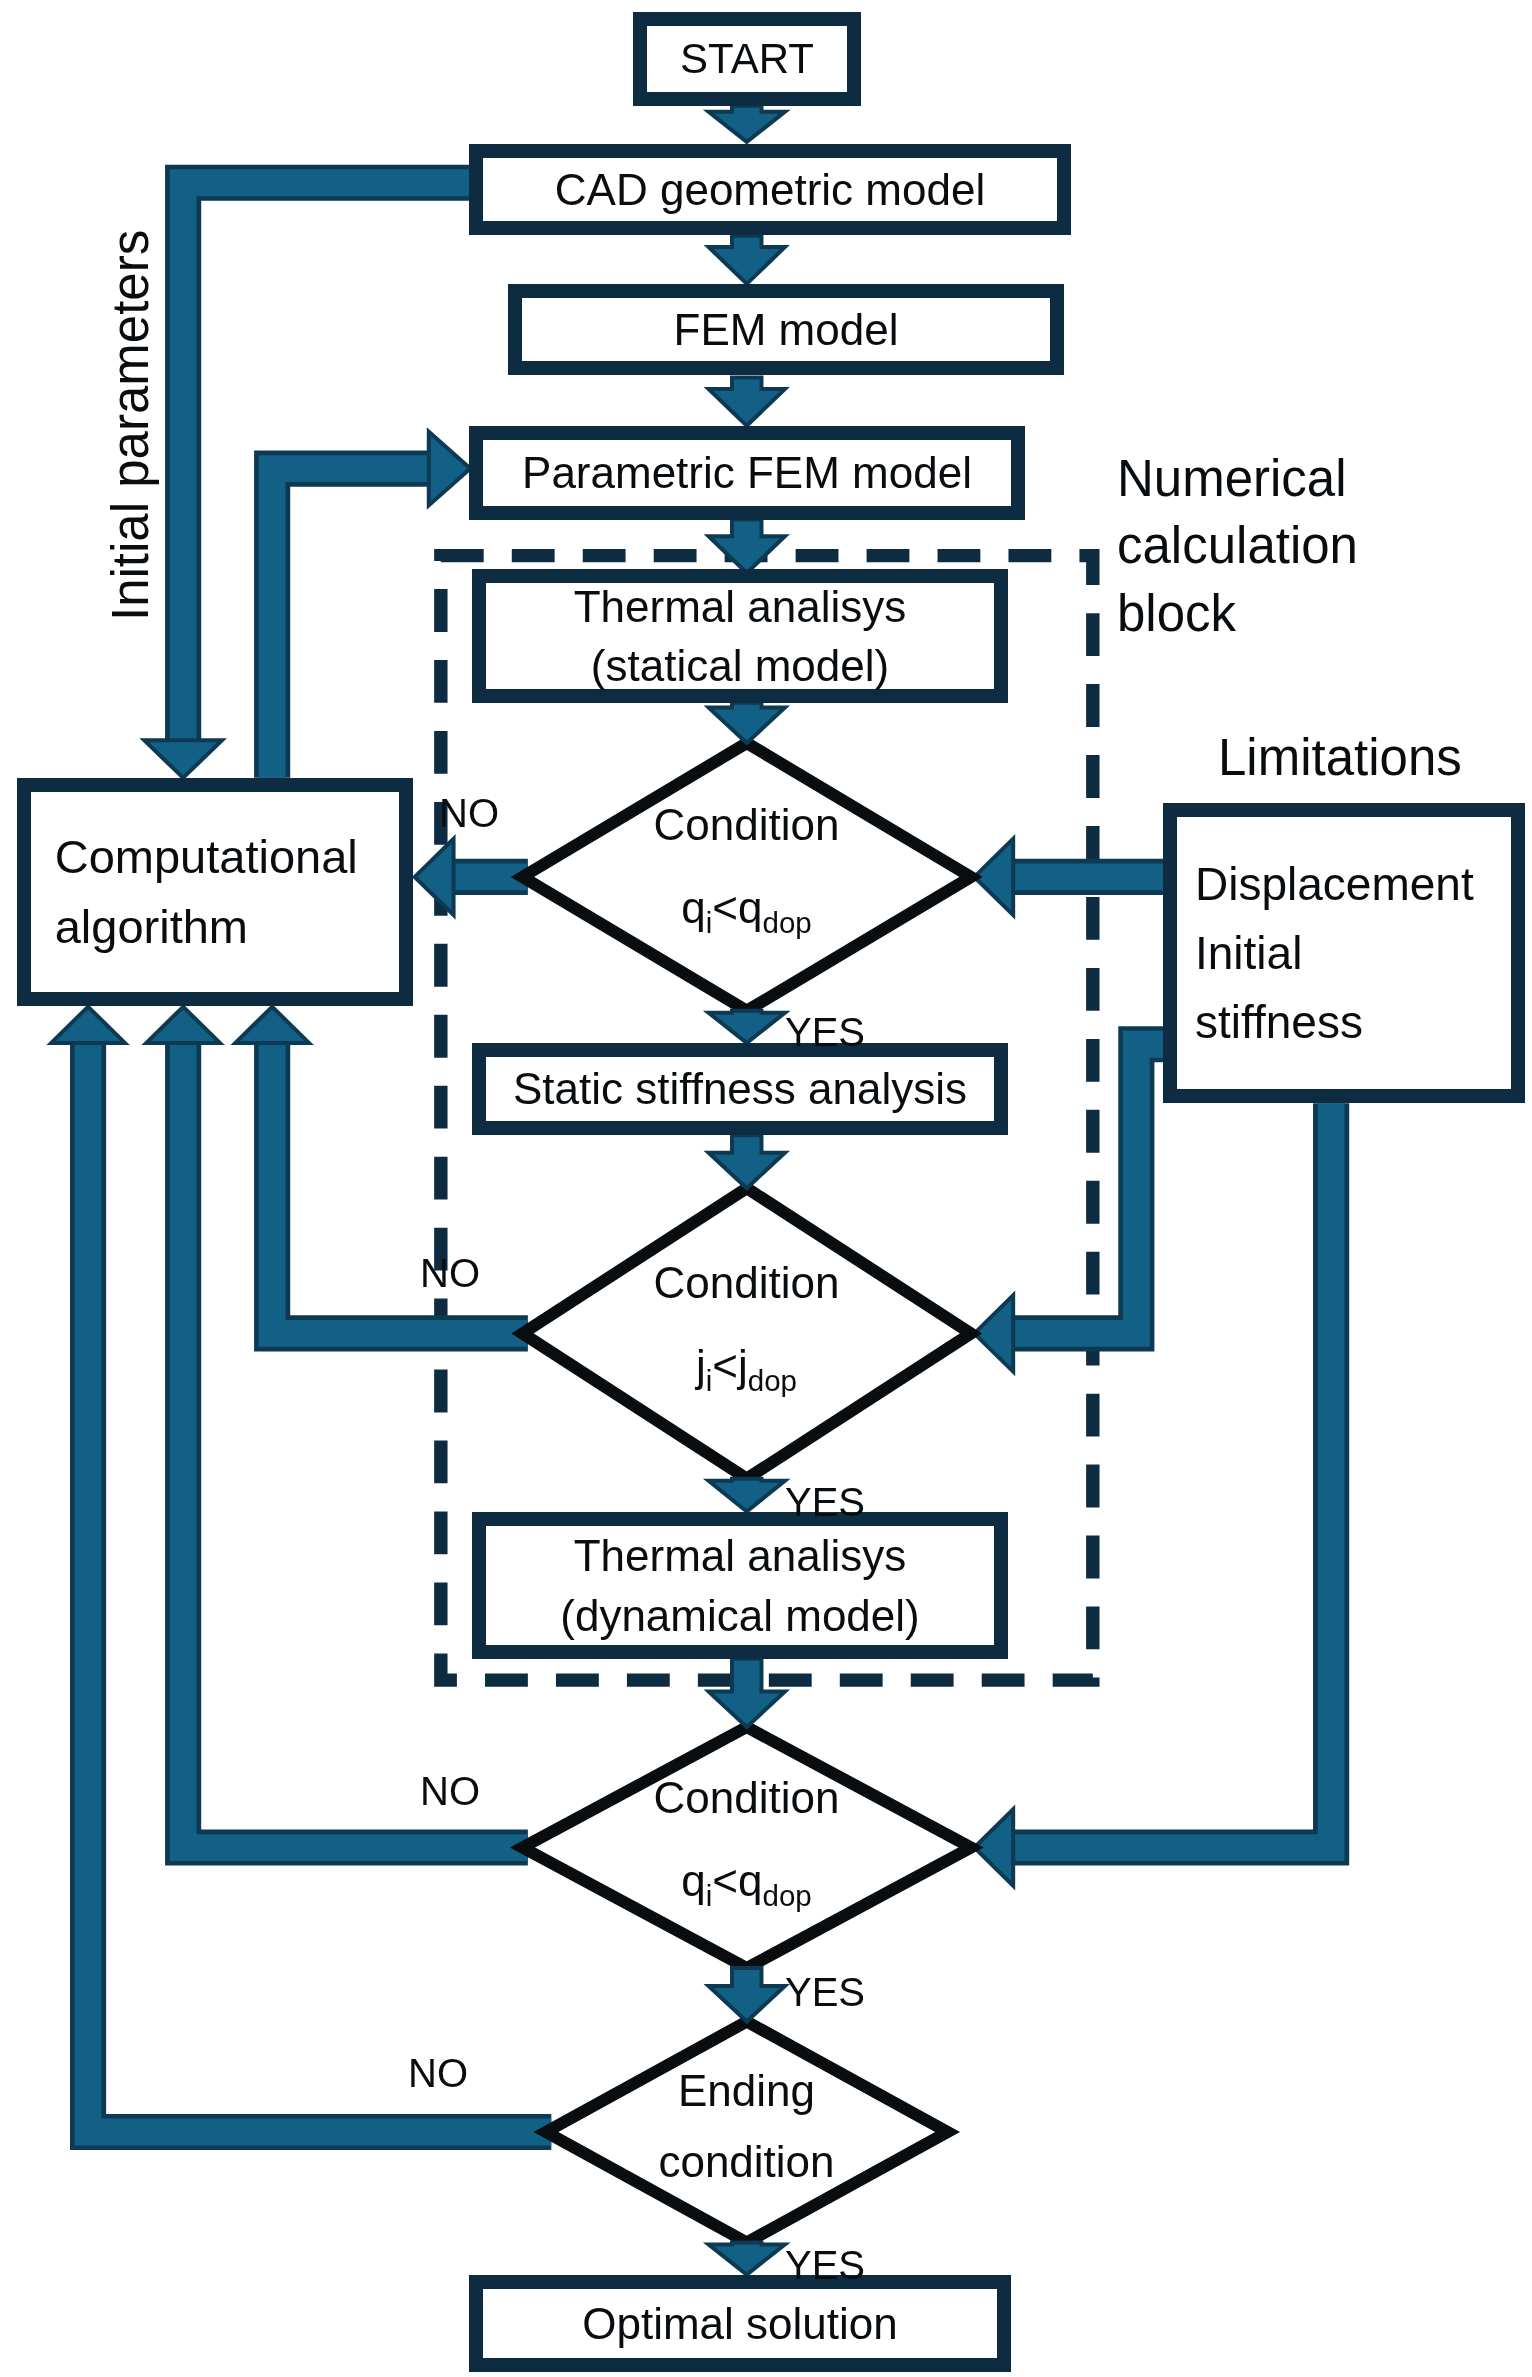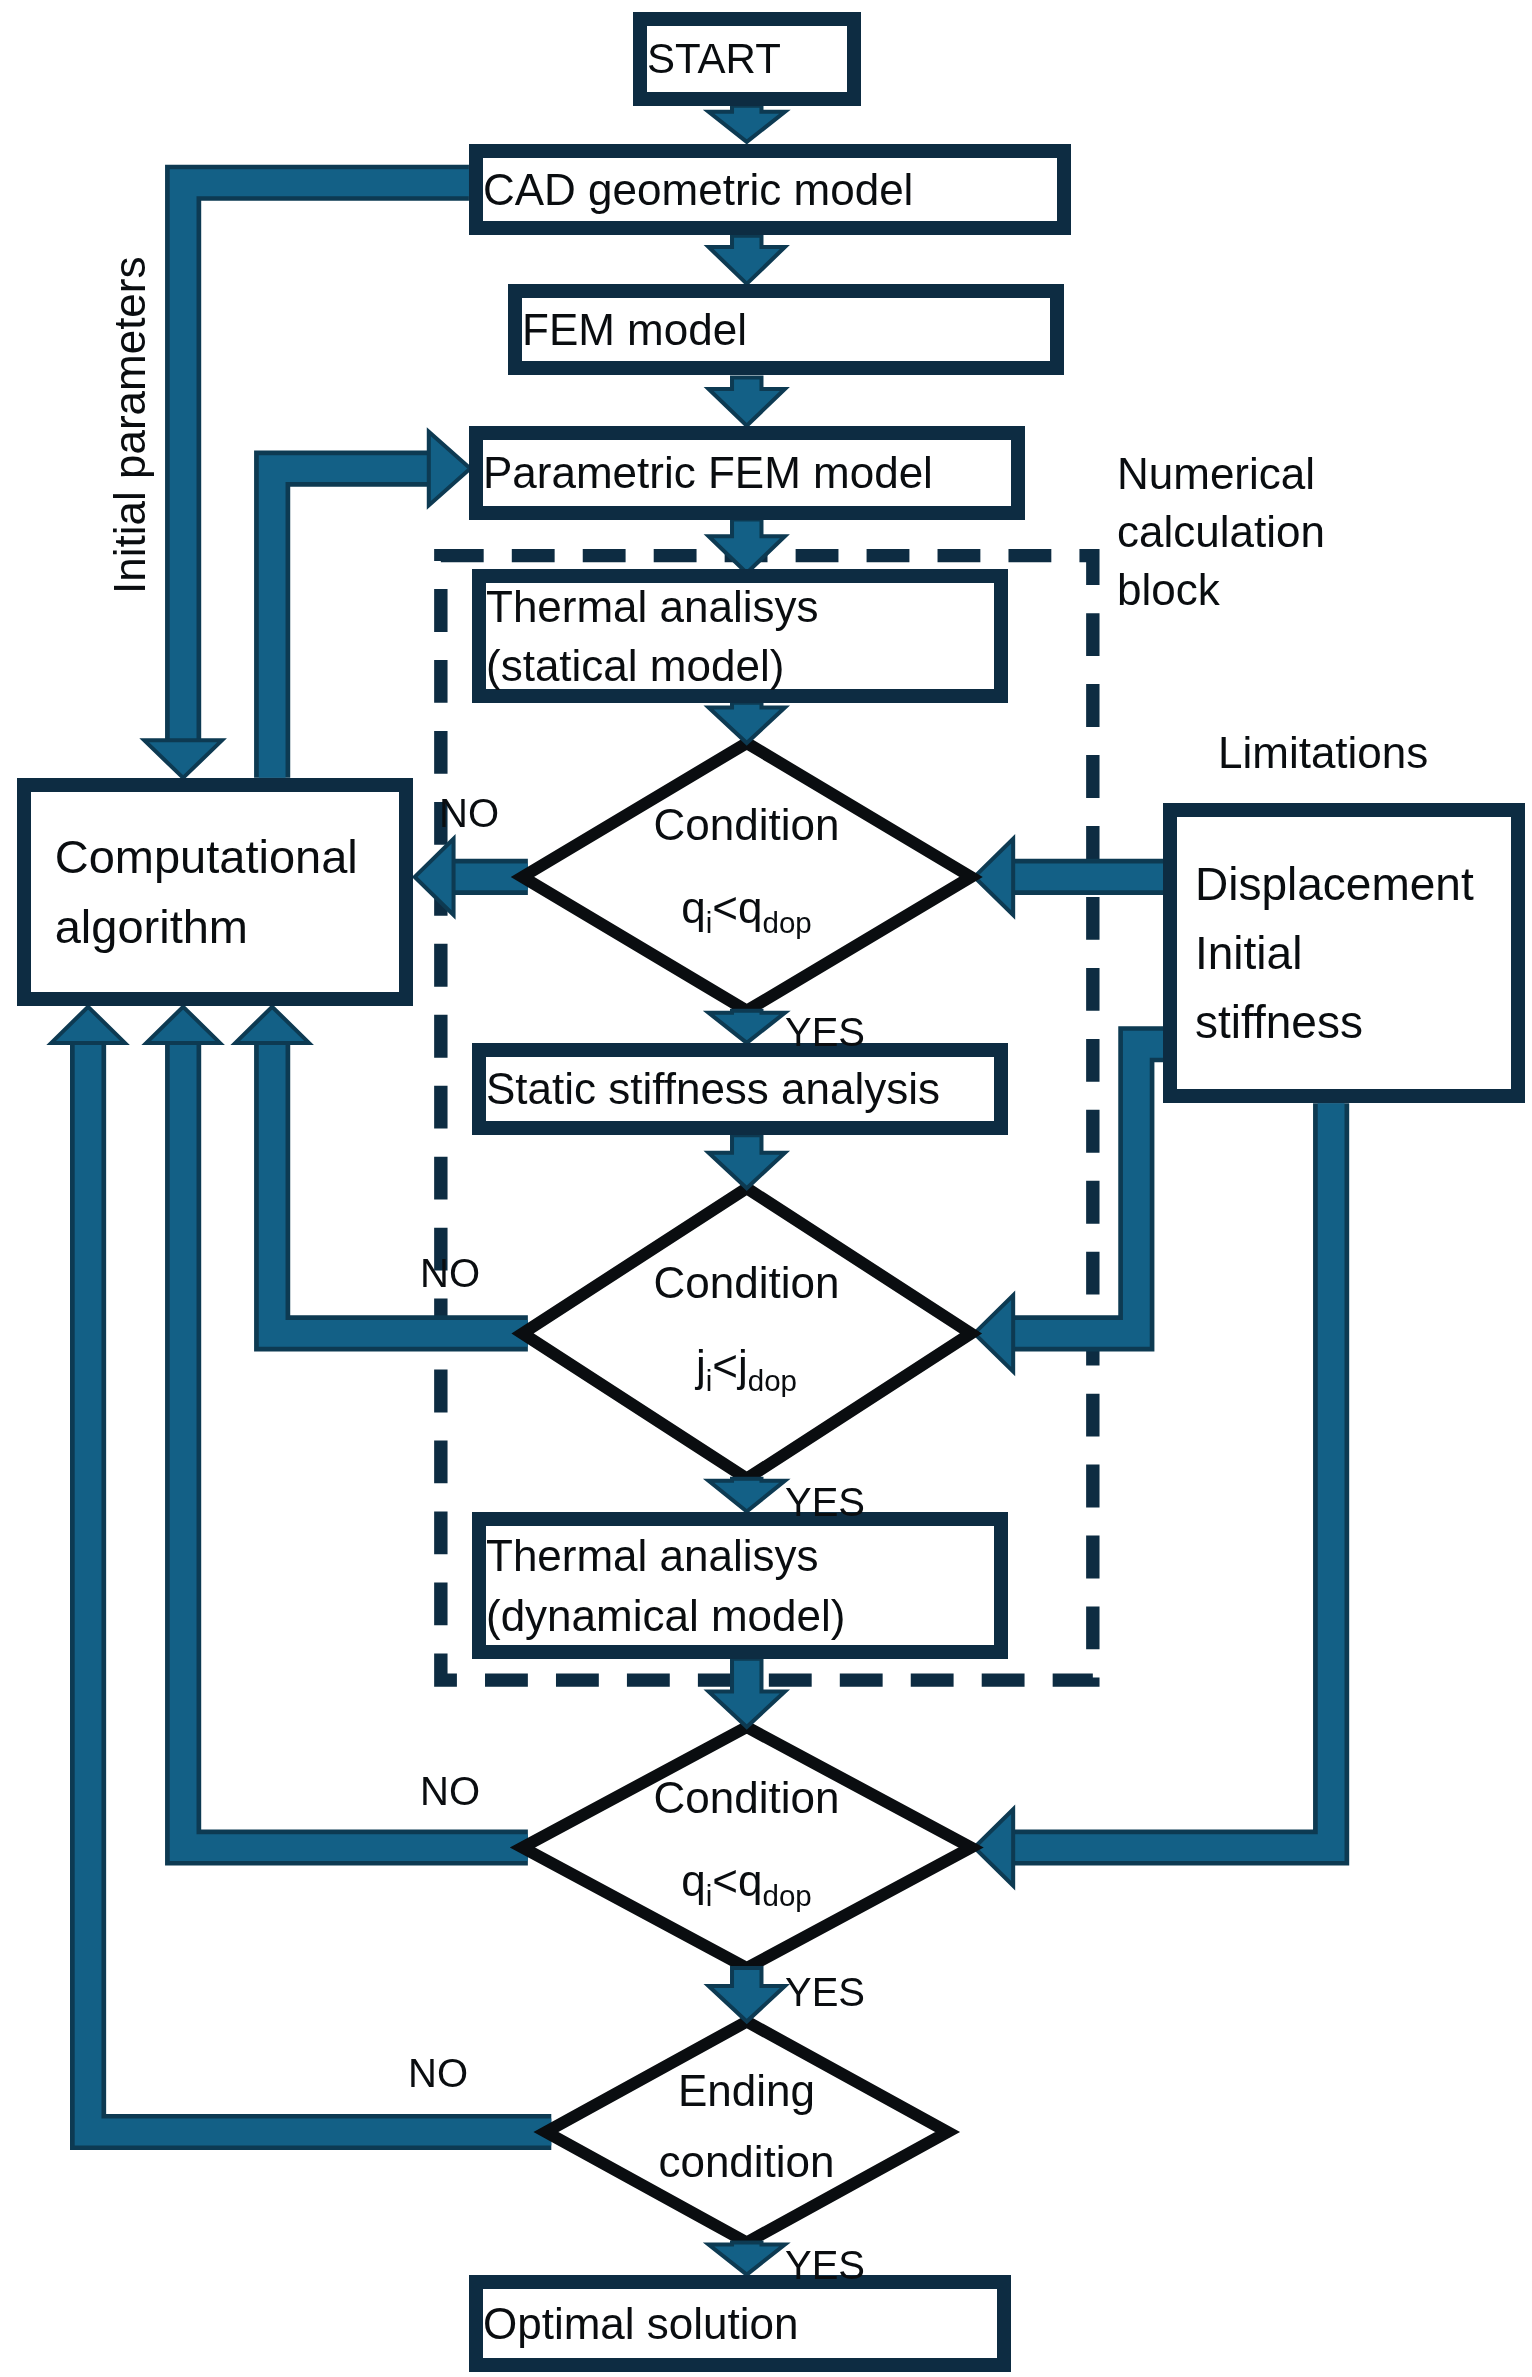--- a/index.html
+++ b/index.html
@@ -10,25 +10,25 @@
   }
   html,body{margin:0;padding:0;background:#ffffff;}
   .canvas{
     position:relative;width:1533px;height:2377px;background:#ffffff;
     font-family:"Liberation Sans", sans-serif;color:#0a0d10;overflow:hidden;
   }
   svg.layer{position:absolute;left:0;top:0;z-index:1;}
   .node{
     position:absolute;box-sizing:border-box;background:#ffffff;
     border:14.7px solid var(--navy);display:flex;flex-direction:column;
-    align-items:flex-start;justify-content:center;text-align:center;
+    align-items:center;justify-content:center;text-align:center;
     font-size:44px;line-height:1.35;z-index:2;
   }
   .node.leftalign{align-items:flex-start;text-align:left;}
-  .lbl{position:absolute;z-index:3;font-size:44px;white-space:nowrap;}
+  .lbl{position:absolute;z-index:3;font-size:51px;white-space:nowrap;}
   .edge-lbl{position:absolute;z-index:3;font-size:40px;white-space:nowrap;}
   .dtext{
     position:absolute;z-index:3;width:335px;left:579px;display:flex;
     flex-direction:column;align-items:center;font-size:44px;line-height:1;
   }
   .dtext .formula{margin-top:39px;}
   .dtext .gap{margin-top:27px;}
   sub{font-size:29.5px;}
   .vertical{
     writing-mode:vertical-rl;transform:rotate(180deg);

